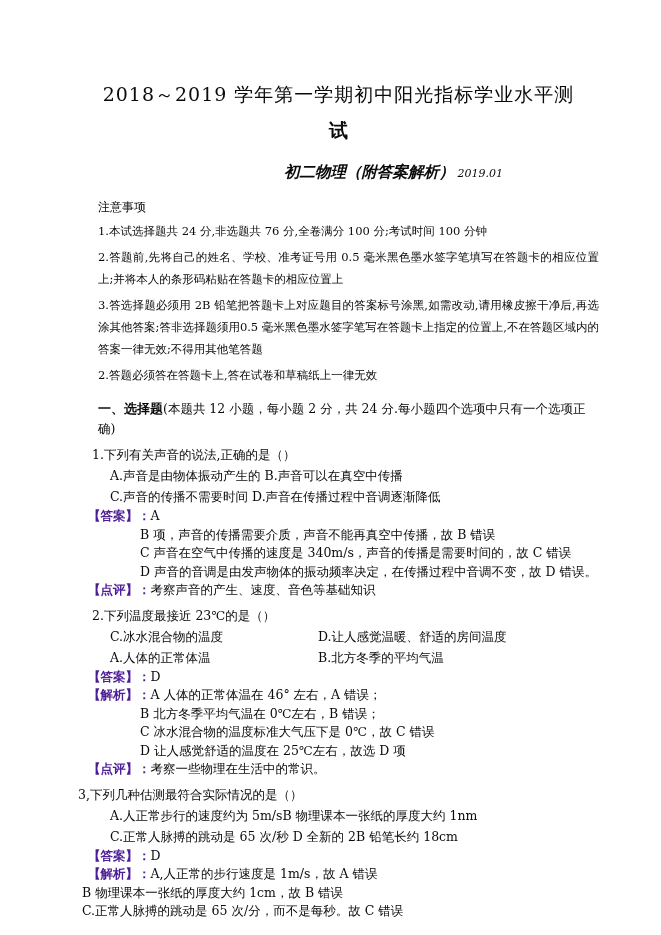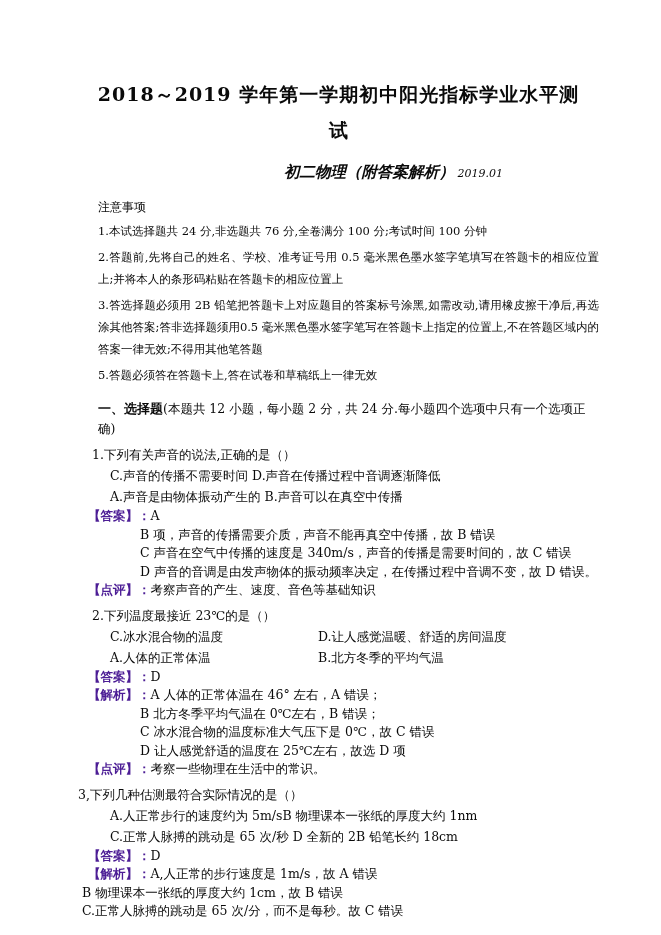--- a/index.html
+++ b/index.html
@@ -16,21 +16,21 @@
   }
   .page {
     box-sizing: border-box;
     width: 661px;
     height: 935px;
     padding: 82px 62px 20px 78px;
   }
   
   .title {
     text-align: center;
-    font-weight: bold;
+    font-weight: normal;
     font-size: 19px;
     line-height: 25px;
     letter-spacing: 1px;
   }
   .title-line2 {
     text-align: center;
     font-weight: bold;
     font-size: 19px;
     margin-top: 11px;
   }
@@ -108,30 +108,30 @@
   <div class="title-line2">试</div>
 
   <div class="subtitle">
     <span class="subject">初二物理（附答案解析）</span><span class="date">2019.01</span>
   </div>
 
   <div class="notice-heading">注意事项</div>
   <div class="notice-item">1.本试选择题共 24 分,非选题共 76 分,全卷满分 100 分;考试时间 100 分钟</div>
   <div class="notice-item">2.答题前,先将自己的姓名、学校、准考证号用 0.5 毫米黑色墨水签字笔填写在答题卡的相应位置上;并将本人的条形码粘贴在答题卡的相应位置上</div>
   <div class="notice-item">3.答选择题必须用 2B 铅笔把答题卡上对应题目的答案标号涂黑,如需改动,请用橡皮擦干净后,再选涂其他答案;答非选择题须用0.5 毫米黑色墨水签字笔写在答题卡上指定的位置上,不在答题区域内的答案一律无效;不得用其他笔答题</div>
-  <div class="notice-item">5.答题必须答在答题卡上,答在试卷和草稿纸上一律无效</div>
+  <div class="notice-item">2.答题必须答在答题卡上,答在试卷和草稿纸上一律无效</div>
 
   <div class="section-header">
     <span class="sec-bold">一、选择题</span><span>(本题共 12 小题，每小题 2 分，共 24 分.每小题四个选项中只有一个选项正确)</span>
   </div>
 
   <div>
     <div class="q-stem">1.下列有关声音的说法,正确的是（）</div>
+    <div class="opt-line">A.声音是由物体振动产生的 B.声音可以在真空中传播</div>
     <div class="opt-line">C.声音的传播不需要时间 D.声音在传播过程中音调逐渐降低</div>
-    <div class="opt-line">A.声音是由物体振动产生的 B.声音可以在真空中传播</div>
     <div class="ablock">
       <div class="aline">
         <span class="blabel">【答案】：</span><span>A</span>
       </div>
       <div class="cont">B 项，声音的传播需要介质，声音不能再真空中传播，故 B 错误</div>
       <div class="cont">C 声音在空气中传播的速度是 340m/s，声音的传播是需要时间的，故 C 错误</div>
       <div class="cont">D 声音的音调是由发声物体的振动频率决定，在传播过程中音调不变，故 D 错误。</div>
       <div class="aline">
         <span class="blabel">【点评】：</span><span>考察声音的产生、速度、音色等基础知识</span>
       </div>

